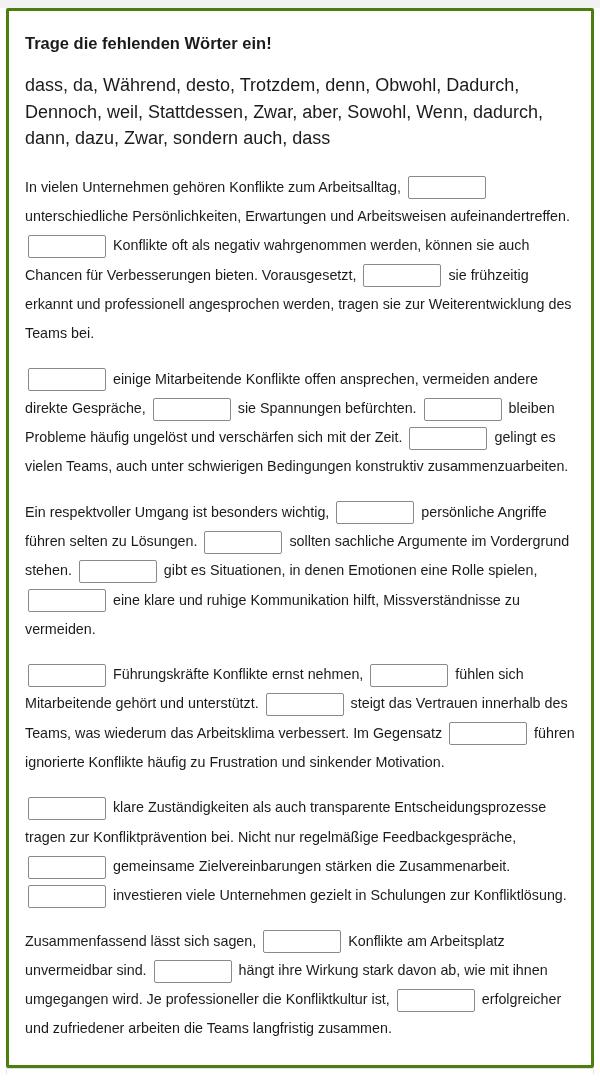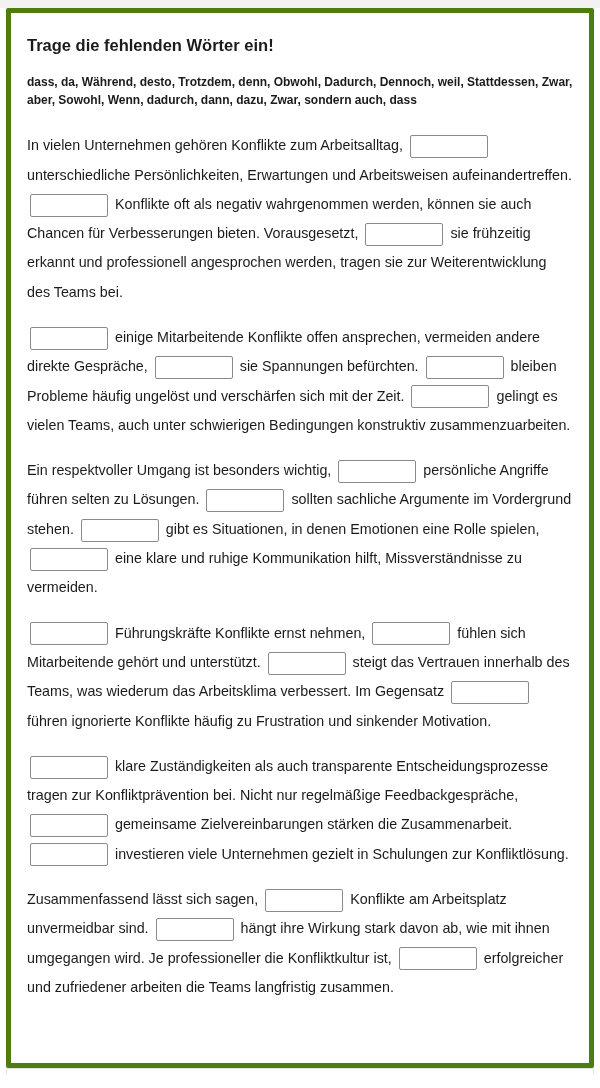--- a/index.html
+++ b/index.html
@@ -16,36 +16,36 @@
     width: 600px;
     min-height: 1088px;
     background: #ffffff;
     box-sizing: border-box;
     padding: 0;
     position: relative;
   }
   .sheet {
     margin: 8px 6px 0 6px;
     background: #ffffff;
-    border: 5px solid #4d7c0f;
+    border: 3px solid #4d7c0f;
     border-radius: 2px;
     box-sizing: border-box;
     padding: 22px 16px 18px 16px;
     min-height: 1060px;
   }
   .title {
     font-size: 16.5px;
     font-weight: bold;
     color: #1b1b1b;
     margin: 0 0 18px 0;
     line-height: 1.3;
   }
   .wordbank {
-    font-size: 12px;
-    font-weight: bold;
+    font-size: 18px;
+    font-weight: normal;
     color: #1b1b1b;
     line-height: 1.45;
     margin: 0 0 22px 0;
   }
   .para {
     font-size: 14.3px;
     color: #1b1b1b;
     line-height: 2.05;
     margin: 0 0 16px 0;
     text-align: left;

